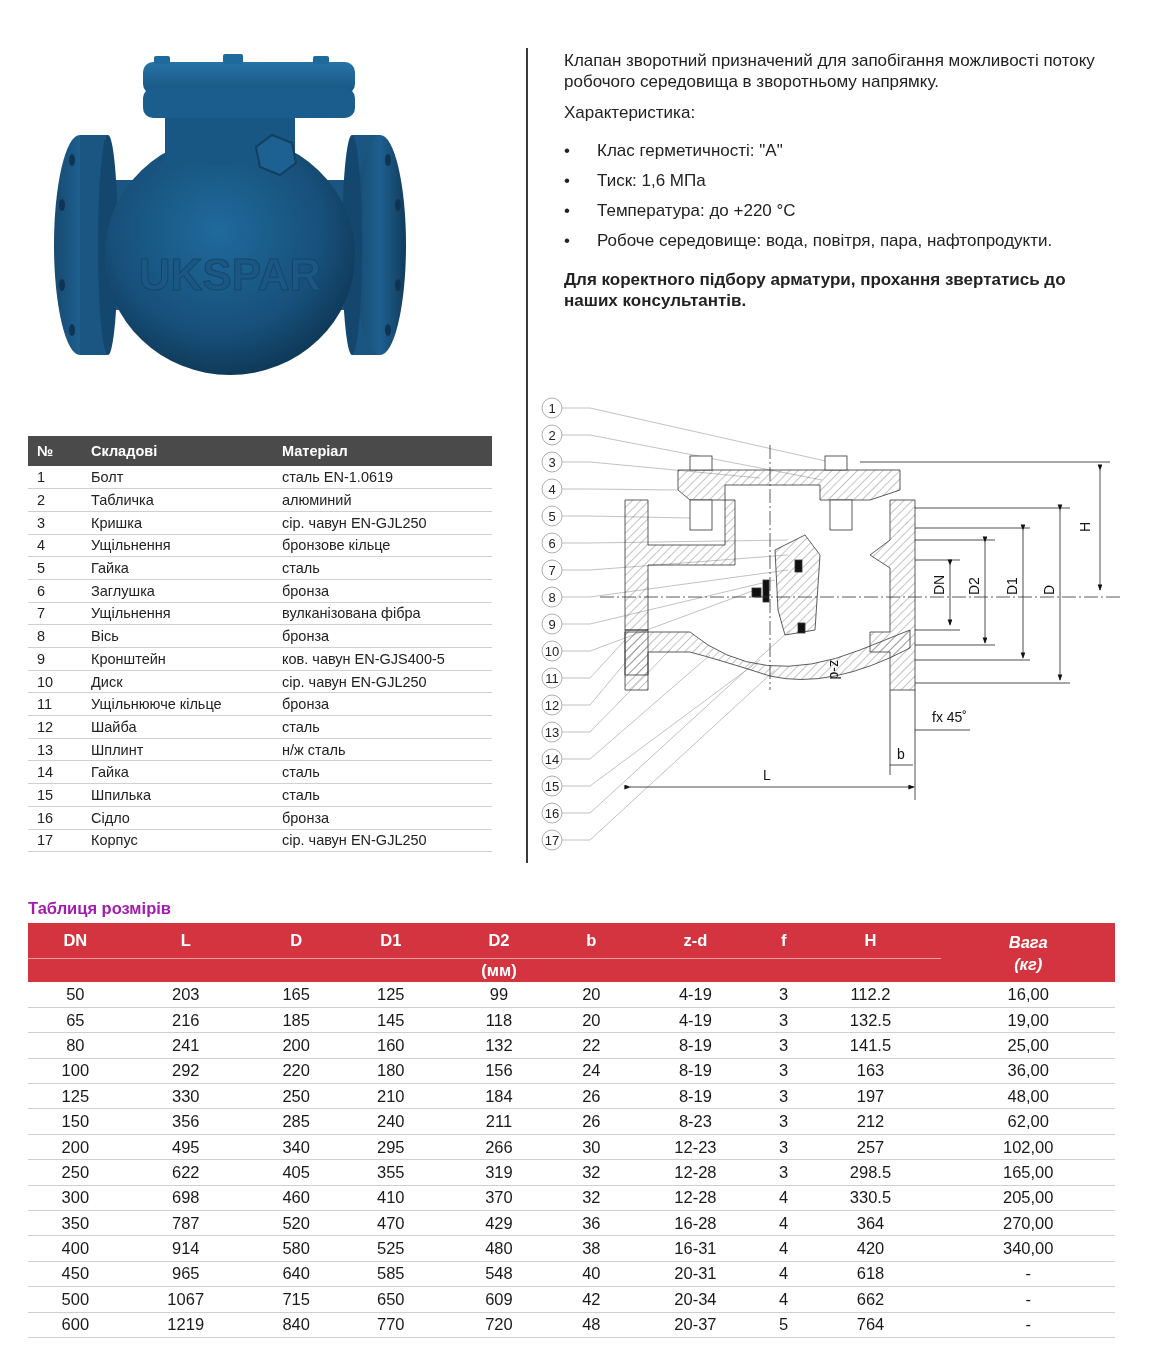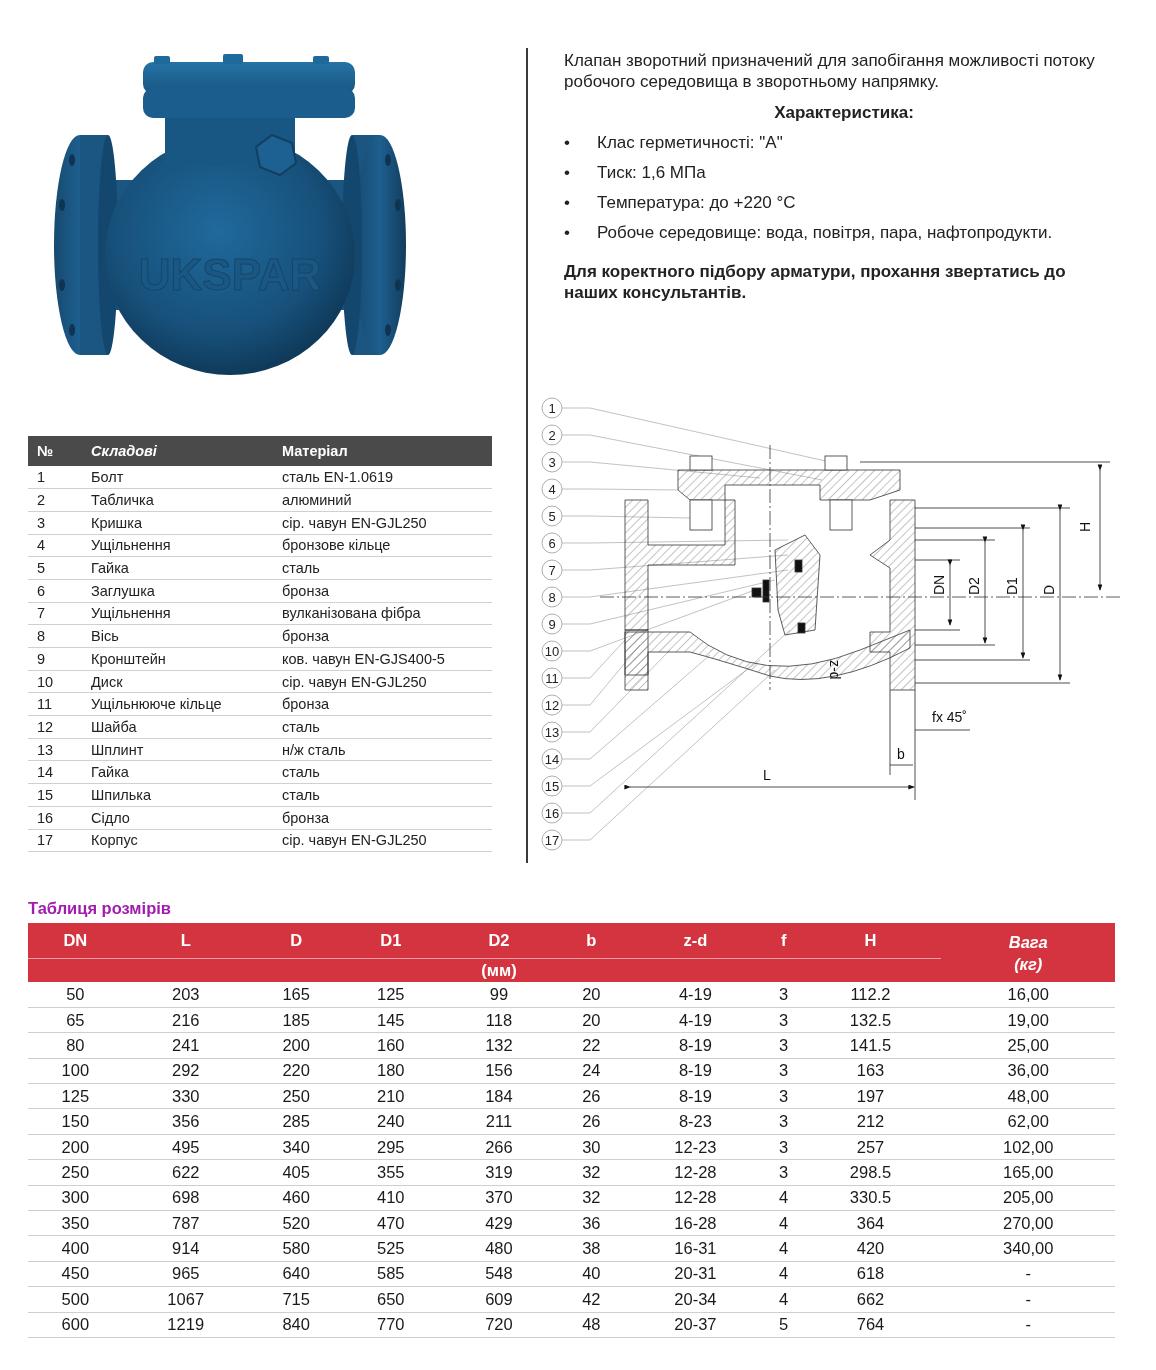--- a/index.html
+++ b/index.html
@@ -4,31 +4,31 @@
 <style>
   * { box-sizing: border-box; margin: 0; padding: 0; }
   html, body { width: 1156px; height: 1370px; background: #ffffff; overflow: hidden; }
   body { font-family: "Liberation Sans", "DejaVu Sans", sans-serif; color: #1a1a1a; position: relative; }
 
   .product-image { position: absolute; left: 40px; top: 40px; width: 380px; height: 350px; }
   .vdivider { position: absolute; left: 526px; top: 48px; width: 1.5px; height: 815px; background: #3a3a3a; }
 
   .desc { position: absolute; left: 564px; top: 50px; width: 560px; font-size: 17px; line-height: 21px; color: #222; }
   .desc .intro { margin-bottom: 10px; }
-  .desc .char-title { font-weight: bold; margin-bottom: 9px; text-align: center; }
+  .desc .char-title { font-weight: normal; margin-bottom: 17px; }
   .desc ul { list-style: none; }
   .desc li { position: relative; padding-left: 33px; margin-bottom: 9px; }
   .desc li .bullet { position: absolute; left: 0; top: 0; }
   .desc .note { font-weight: bold; margin-top: 18px; }
 
   .parts { position: absolute; left: 28px; top: 436px; width: 464px; border-collapse: collapse; font-size: 14.5px; }
   .parts th { background: #4a4a4a; color: #fff; text-align: left; font-weight: bold; height: 30px; padding: 0 0 0 9px; }
   .parts td { height: 22.7px; border-bottom: 1.5px solid #d0d0d0; padding: 0 0 0 9px; color: #222; }
   .parts .c1 { width: 54px; }
-  .parts .c2 { width: 191px; font-style: italic; }
+  .parts .c2 { width: 191px; }
 
   .drawing { position: absolute; left: 530px; top: 390px; width: 600px; height: 470px; }
 
   .sizes-title { position: absolute; left: 28px; top: 899px; font-size: 16.5px; font-weight: bold; color: #a21caf; }
   .sizes { position: absolute; left: 28px; top: 923px; width: 1087px; border-collapse: collapse; font-size: 16.5px; }
   .sizes thead th { background: #d4343f; color: #fff; font-weight: bold; text-align: center; }
   .sizes .h1 th { height: 35px; border-bottom: 1px solid #f0a0a5; }
   .sizes .h2 th { height: 24px; }
   .sizes .weight { border-bottom: none !important; line-height: 22px; font-style: italic; }
   .sizes tbody td { text-align: center; height: 25.4px; border-bottom: 1.5px solid #cfcfcf; color: #1a1a1a; }

